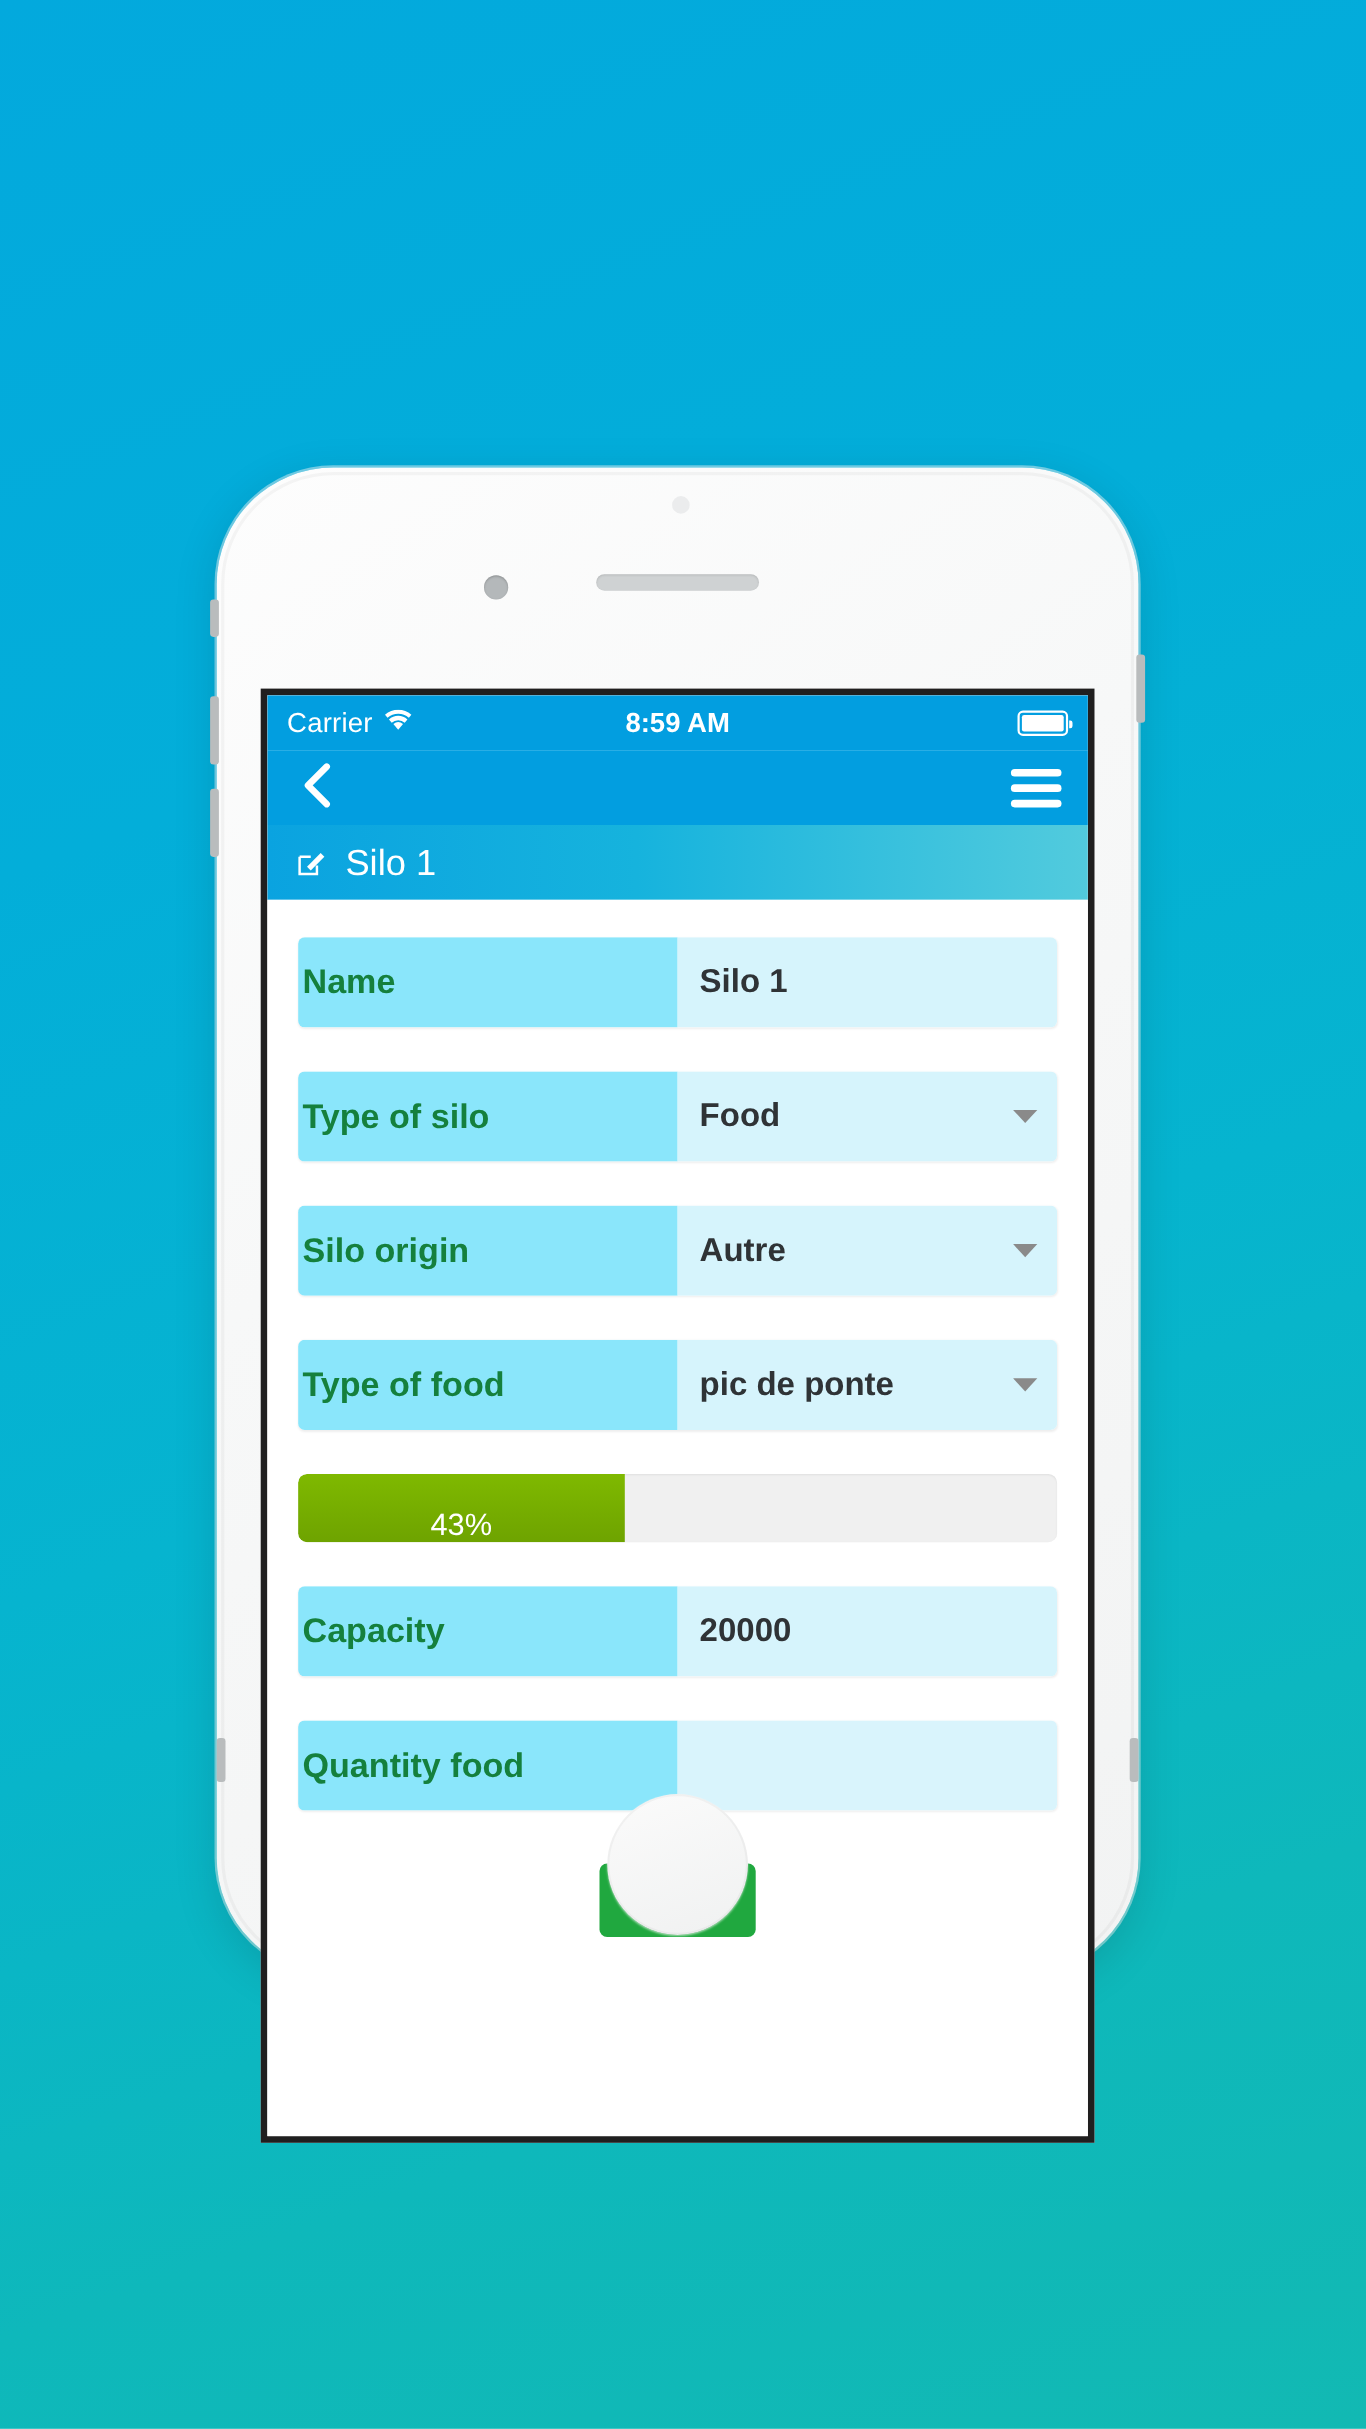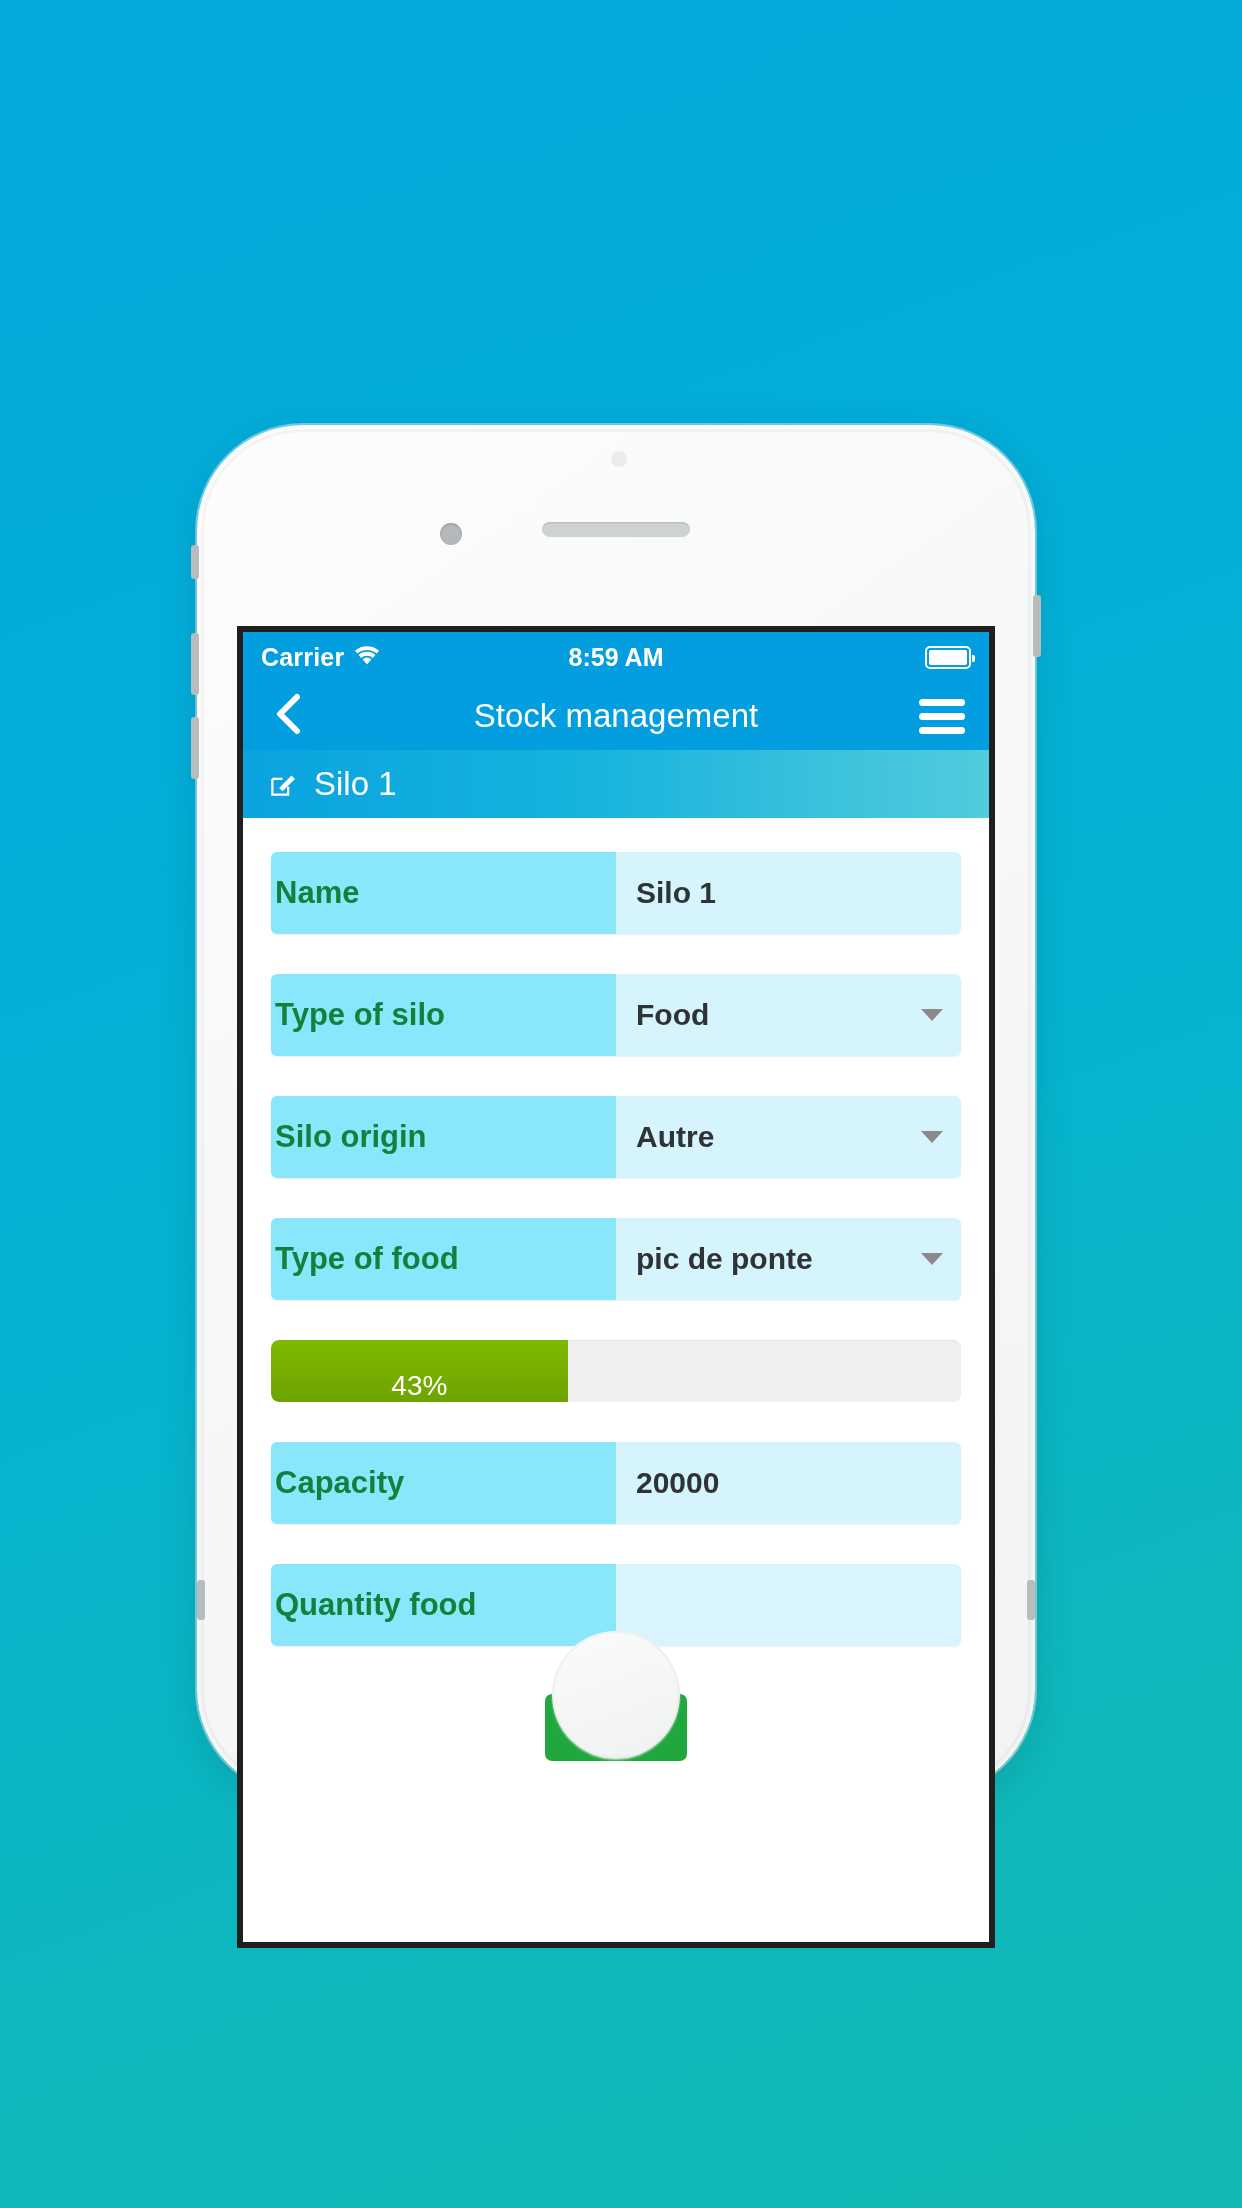--- a/index.html
+++ b/index.html
@@ -109,21 +109,21 @@
   .statusbar {
     height: 50px;
     background: #029ee0;
     display: flex;
     align-items: center;
     padding: 0 18px;
     color: #ffffff;
     font-size: 25px;
     position: relative;
   }
-  .sb-left { display: flex; gap: 10px; font-weight: bold; }
+  .sb-left { display: flex; gap: 10px; }
   .sb-carrier { letter-spacing: .2px; }
   .sb-time {
     position: absolute;
     left: 0; right: 0;
     text-align: center;
     font-size: 25px;
     font-weight: bold;
     pointer-events: none;
   }
   .sb-right { margin-left: auto; display: flex; align-items: center; }
@@ -331,21 +331,20 @@
     </div>
 
     <div class="navbar">
       <div class="nav-back">
         <span>
           <svg width="26" height="42" viewBox="0 0 26 42">
             <polyline points="22,4 5,21 22,38" fill="none" stroke="#ffffff" stroke-width="6" stroke-linecap="round" stroke-linejoin="round"></polyline>
           </svg>
         </span>
       </div>
-      <div class="nav-title">Stock management</div>
       <div class="nav-menu">
         <span></span>
         <span></span>
         <span></span>
       </div>
     </div>
 
     <div class="silobar">
       <span>
         <svg class="edit-icon" viewBox="0 0 24 24">

